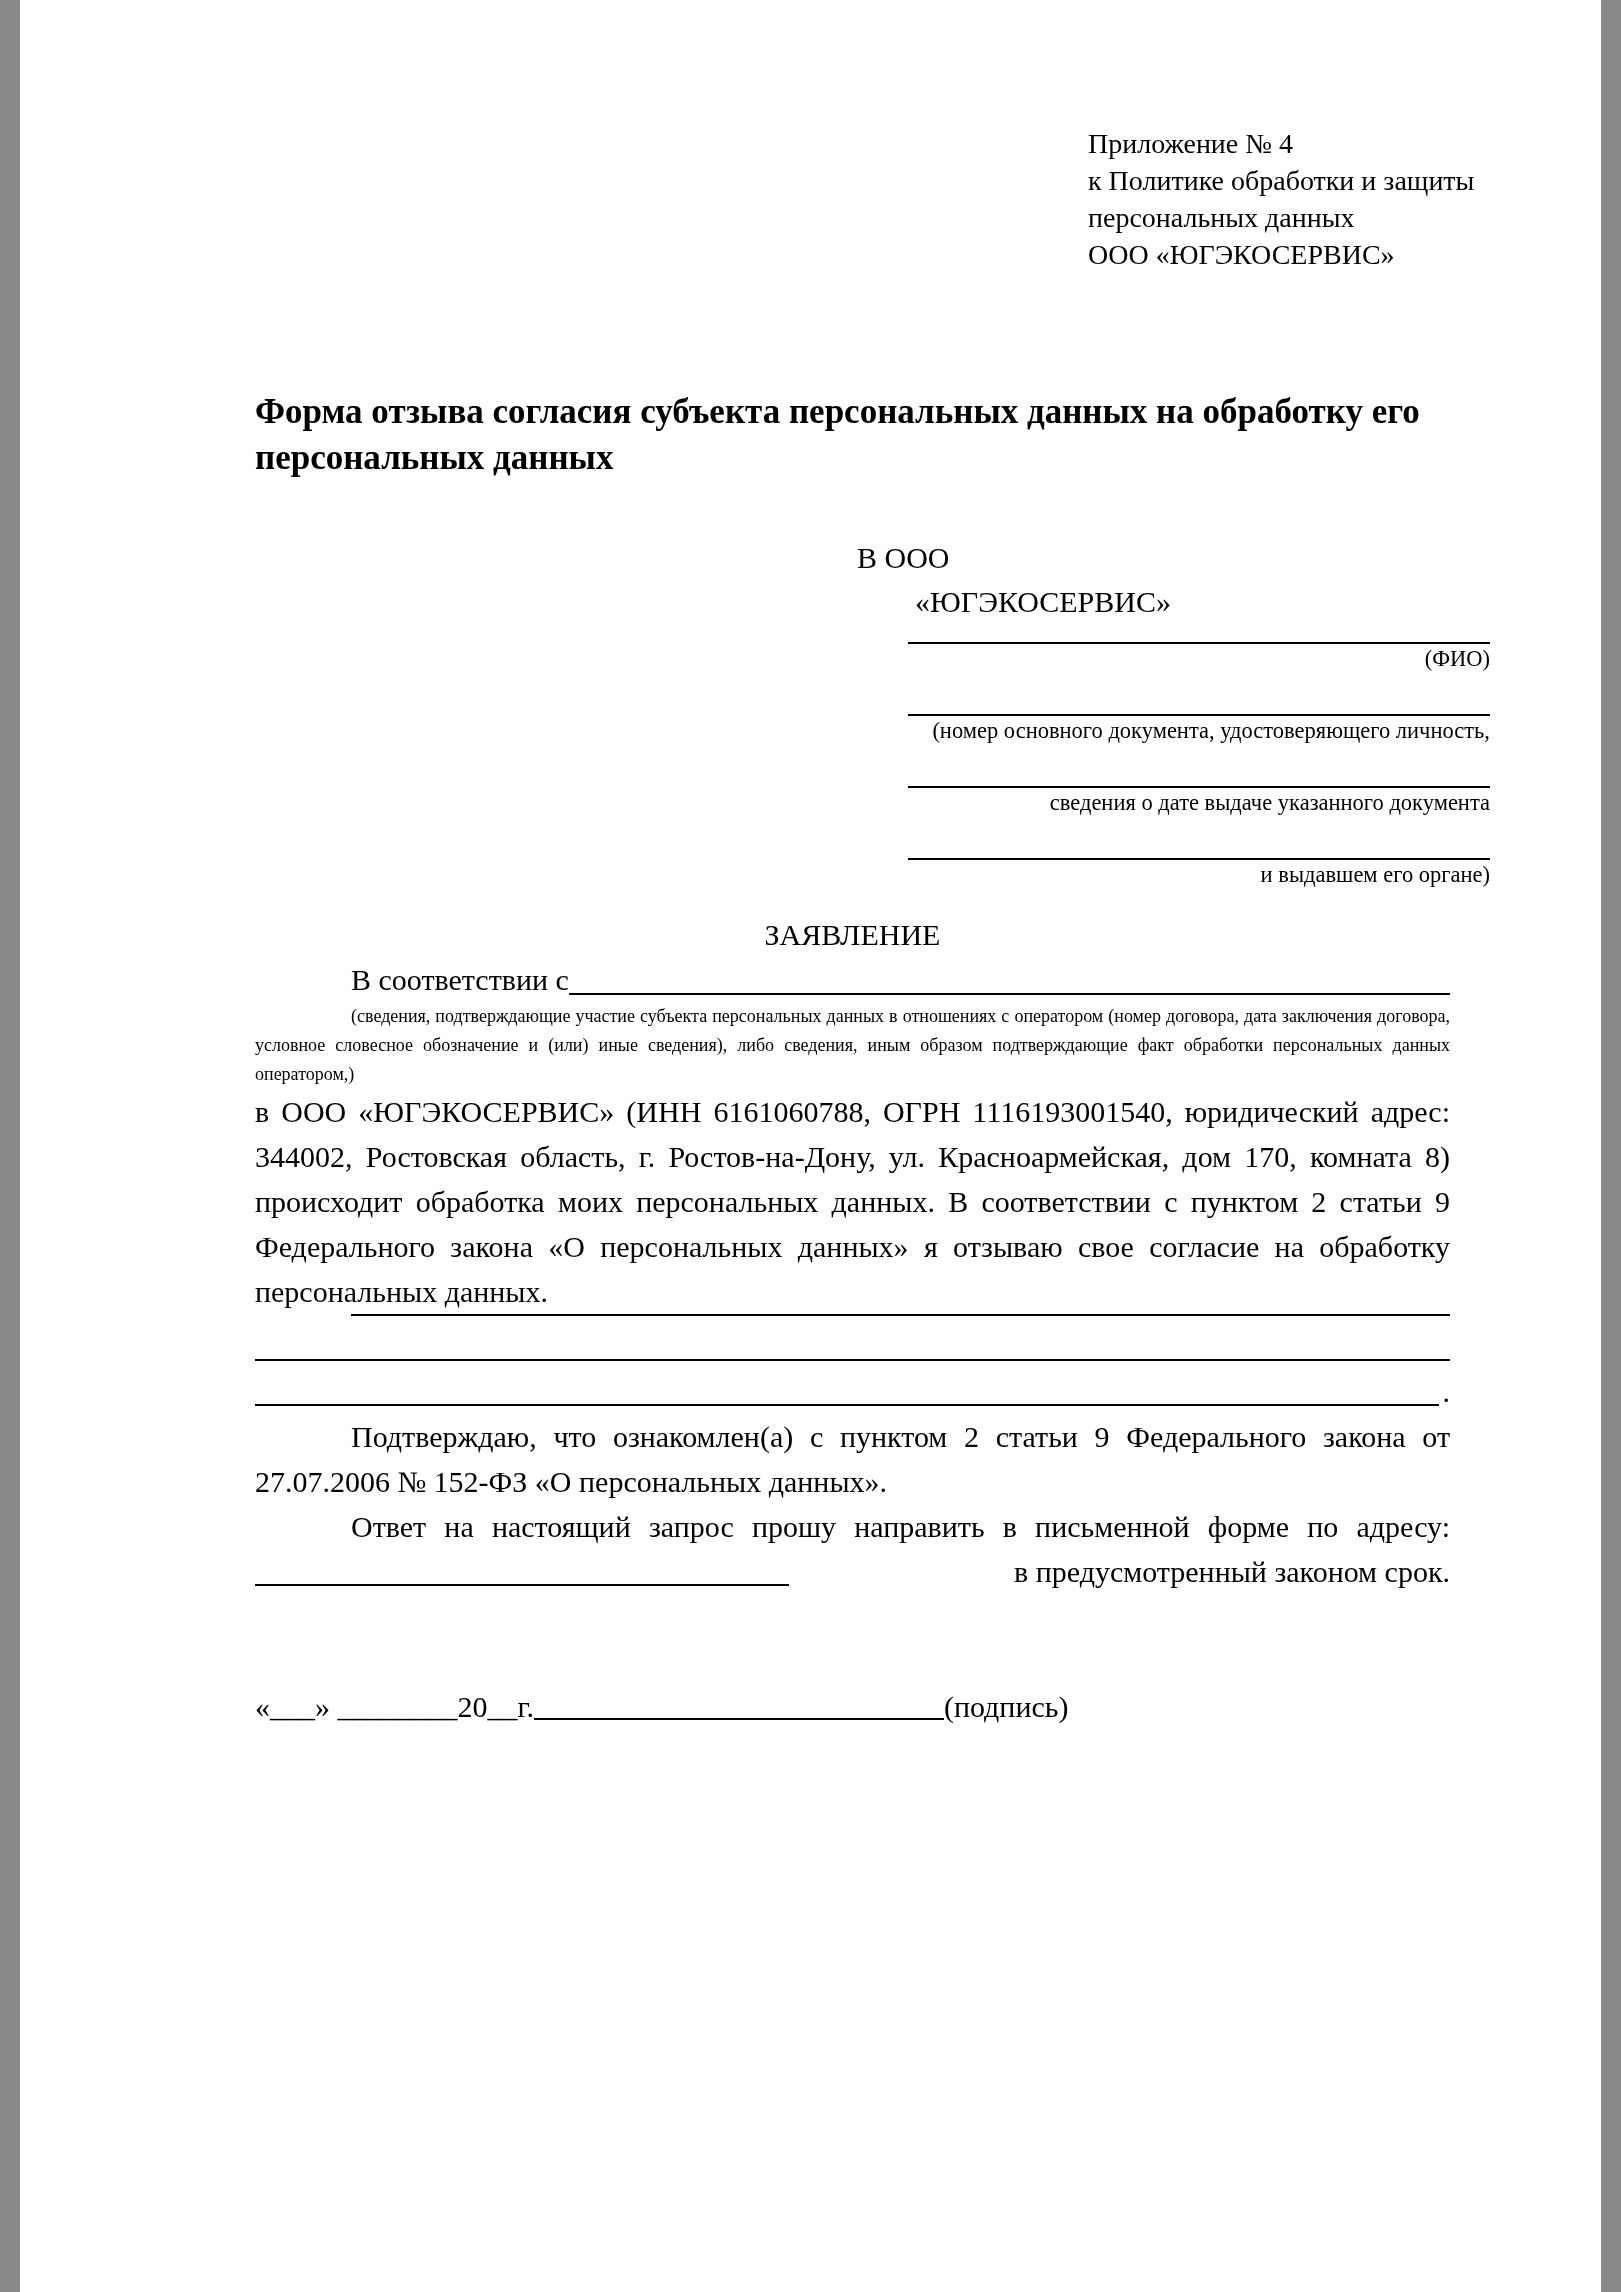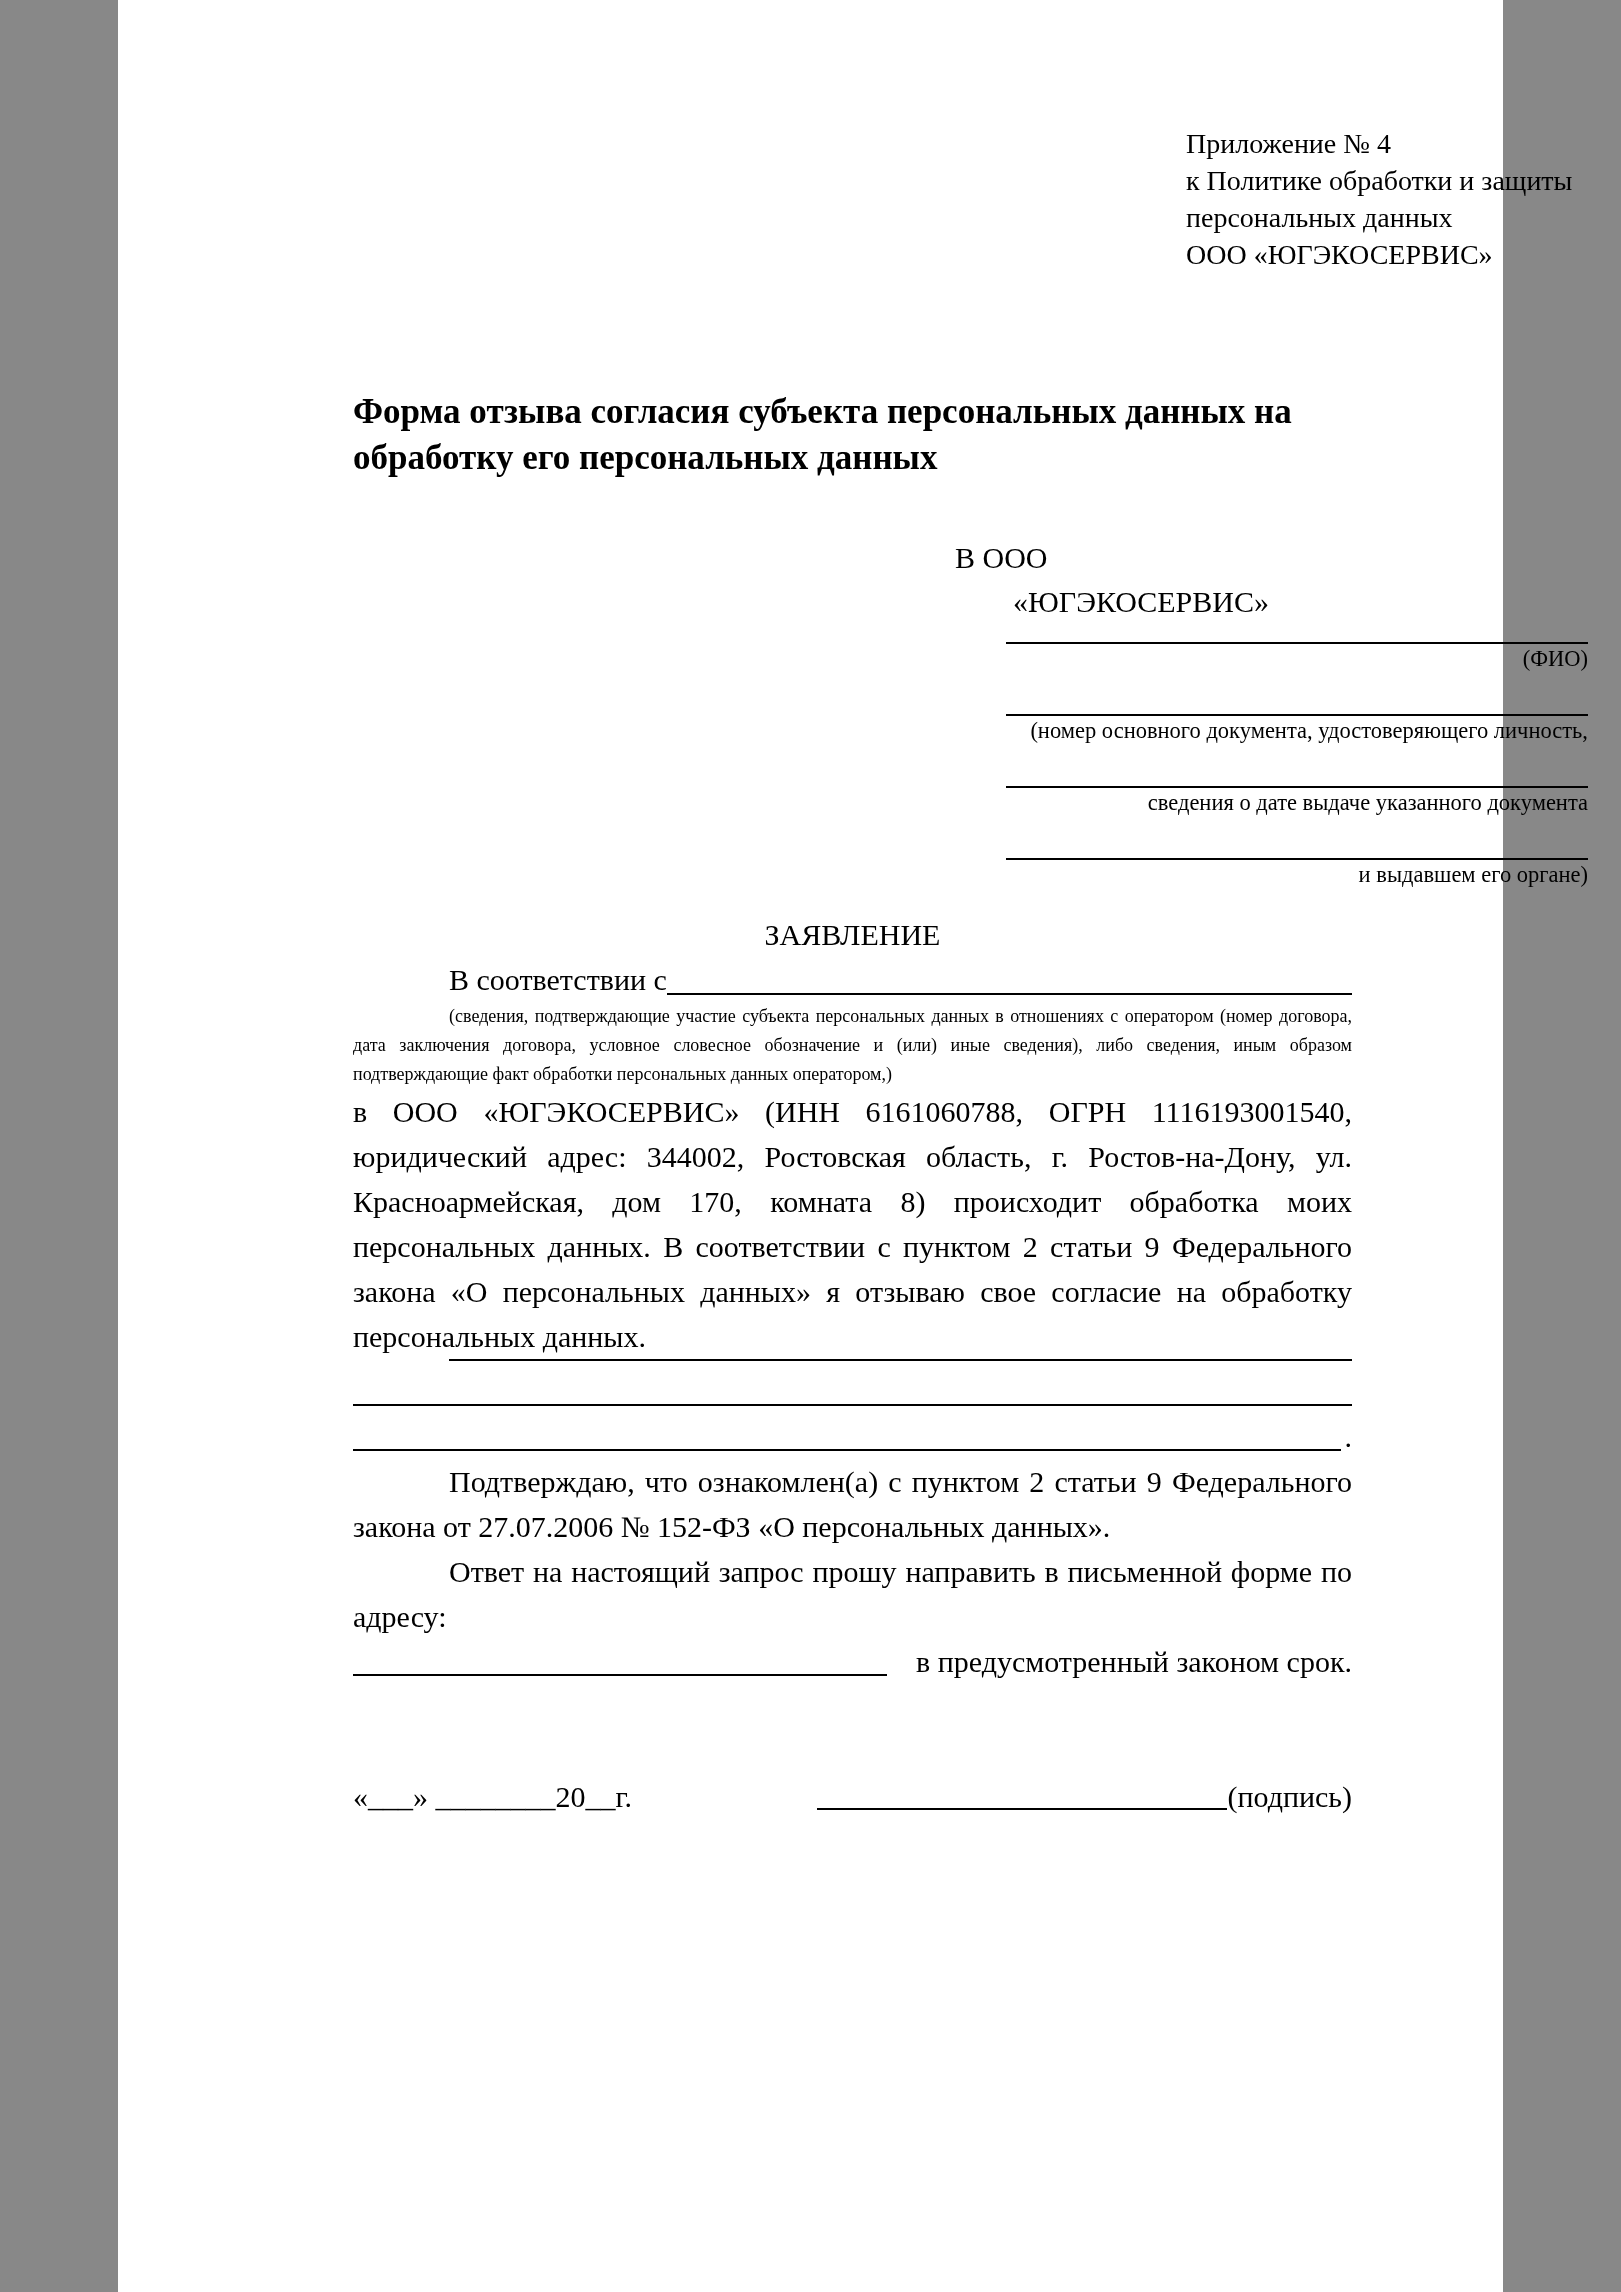--- a/index.html
+++ b/index.html
@@ -1,18 +1,18 @@
 <!DOCTYPE html>
 <html lang="ru"><head>
 <meta charset="utf-8">
 <style>
   html, body { margin: 0; padding: 0; background: #888; }
   .page {
     position: relative;
-    width: 1385px;
+    width: 1581px;
     height: 2293px;
     margin: 0 auto;
     background: #ffffff;
     box-sizing: border-box;
     padding: 125px 151px 0 235px;
     font-family: "Liberation Serif", serif;
     font-size: 30px;
     line-height: 45px;
     color: #000000;
   }
@@ -82,21 +82,20 @@
 
   .reply-row { display: flex; justify-content: space-between; }
   .addr-fill {
     flex: 0 0 534px;
     border-bottom: 2.9px solid #000;
     margin-bottom: 7.8px;
   }
 
   .bottom-row {
     display: flex;
-    justify-content: space-between;
     align-items: flex-end;
     margin-top: 90px;
   }
   .sig-part { display: flex; align-items: flex-end; }
   .sig-line {
     width: 410px;
     border-bottom: 2.9px solid #000;
     height: 29px;
     margin-bottom: 8.8px;
   }

